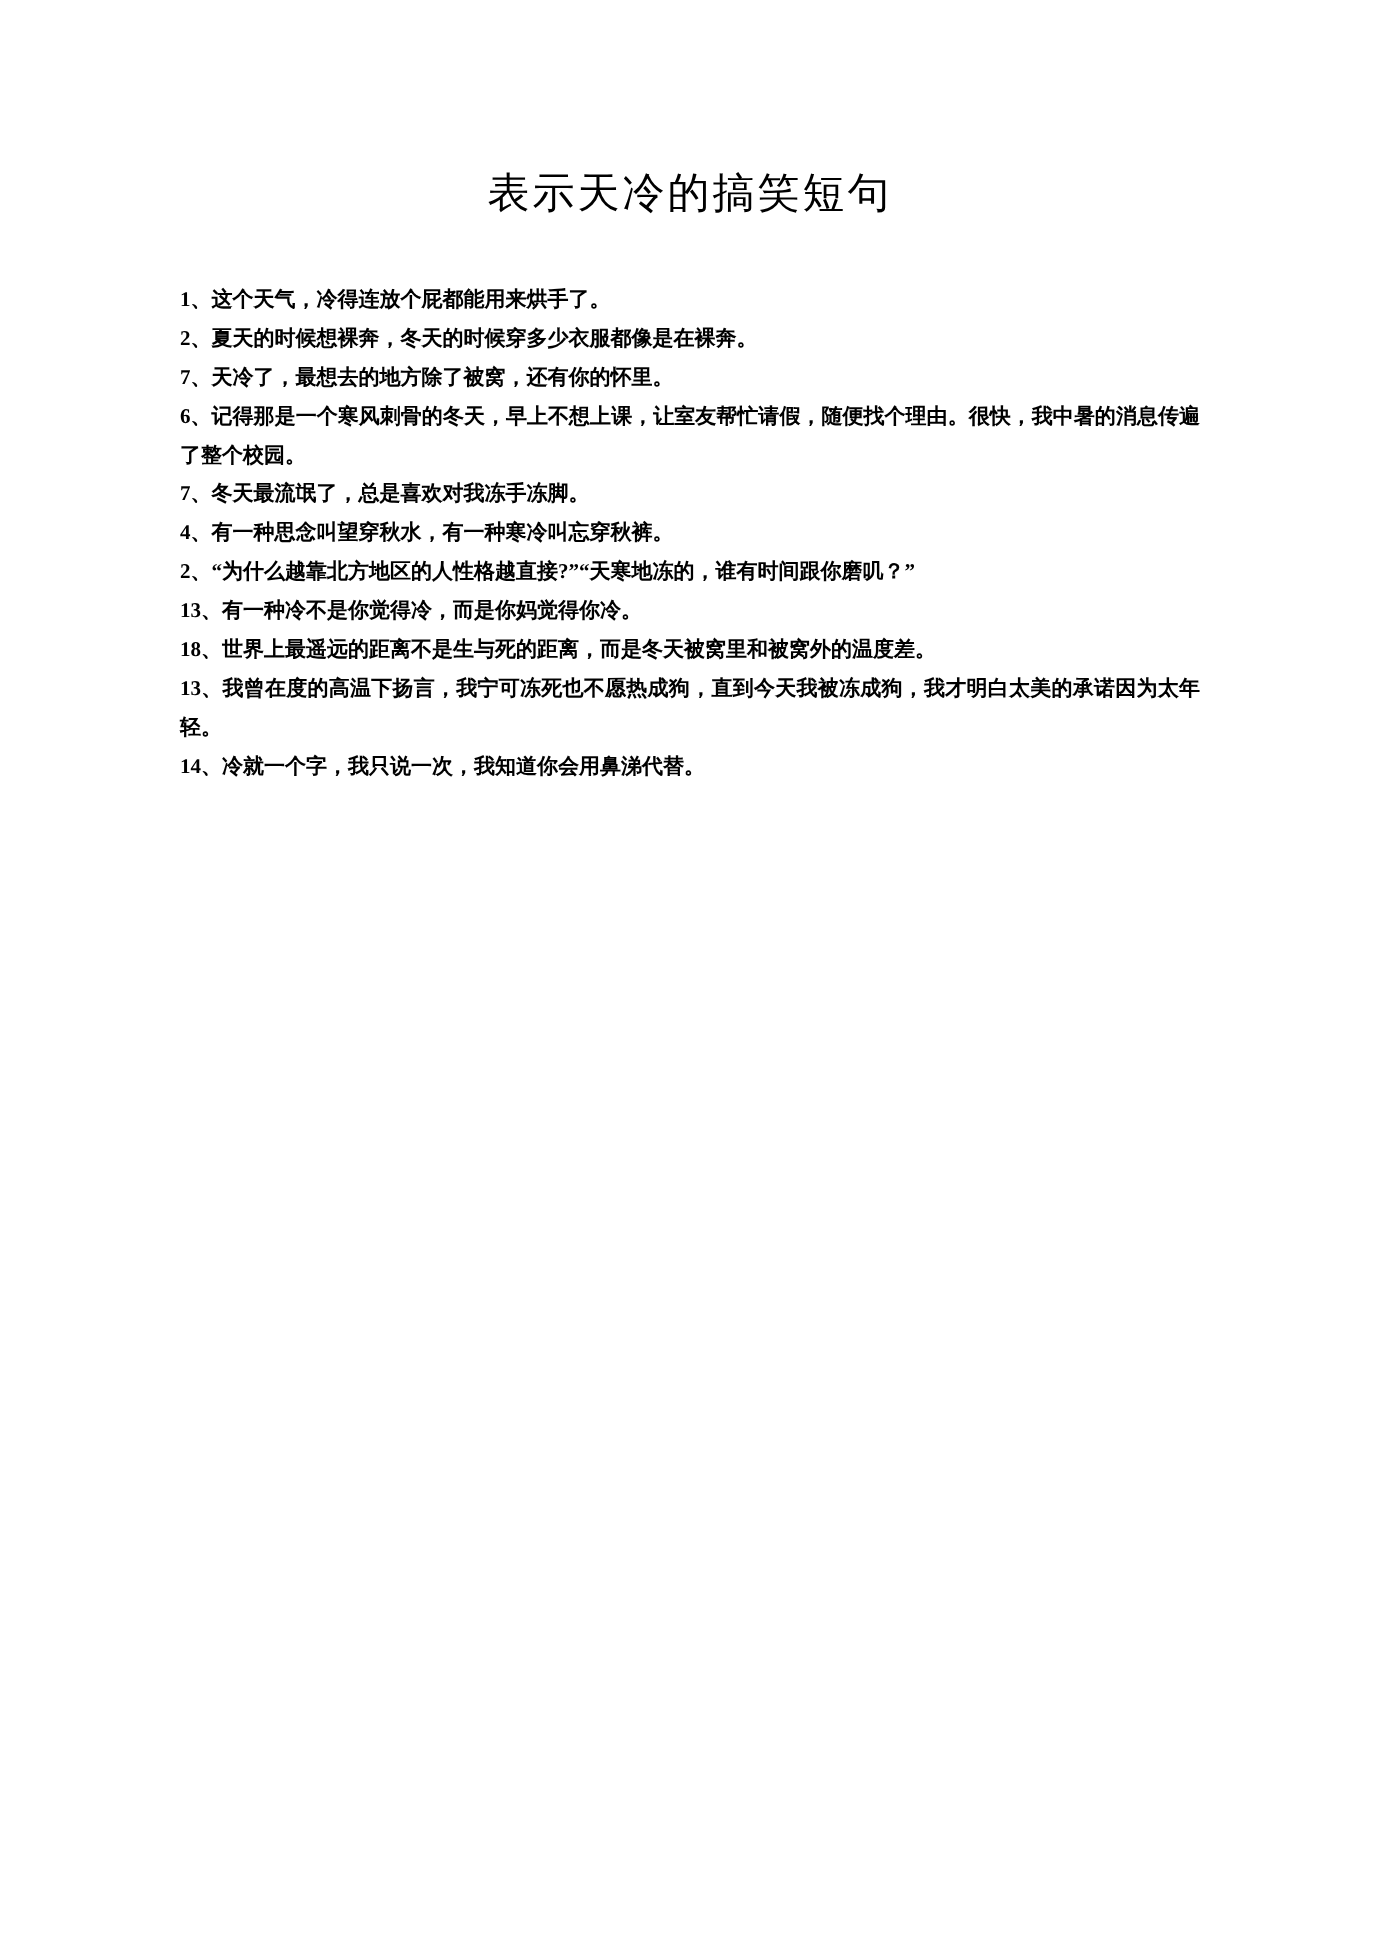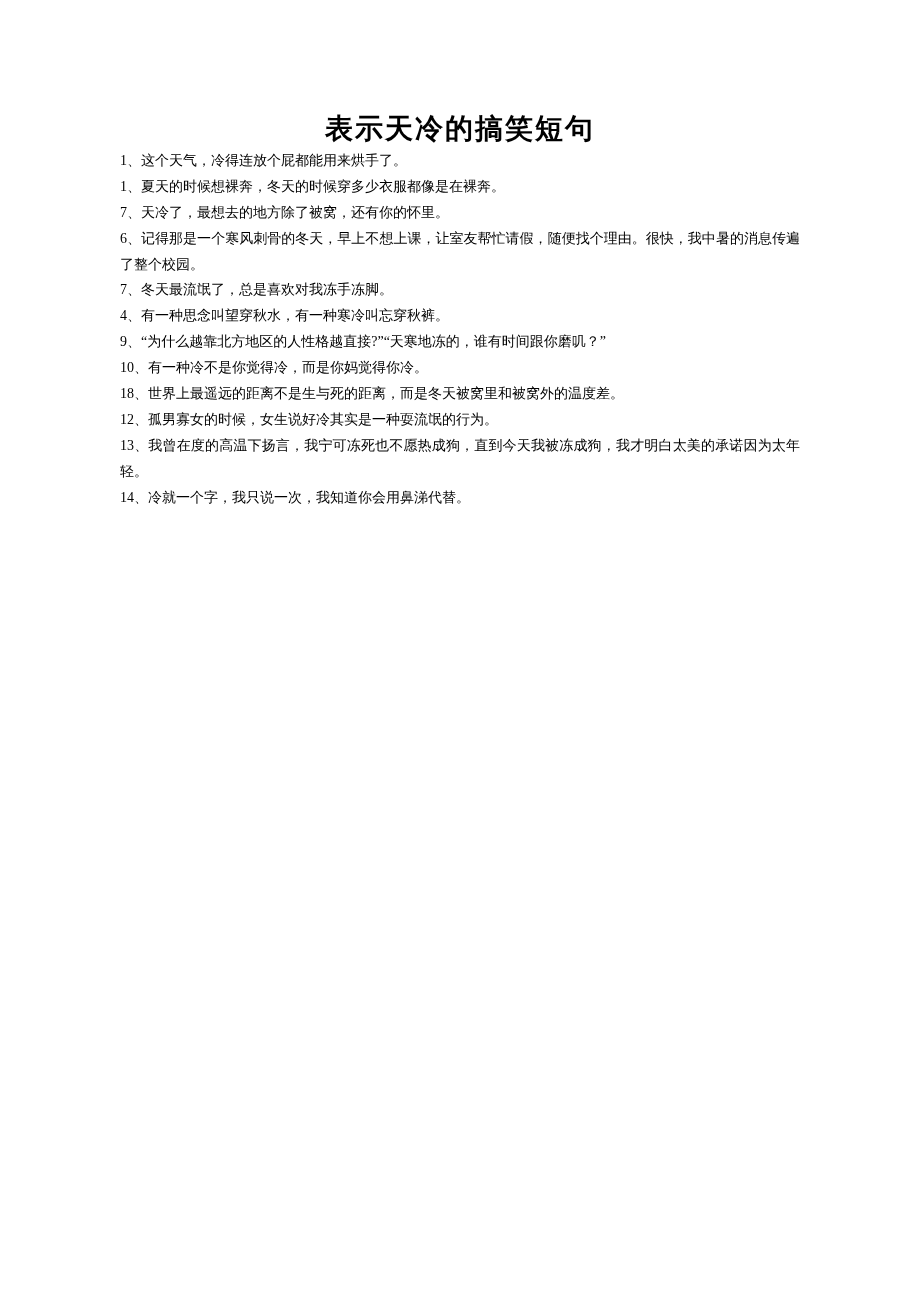--- a/index.html
+++ b/index.html
@@ -1,54 +1,55 @@
 <!DOCTYPE html>
 <html><head>
   <meta charset="utf-8">
   <style>
     * {
       margin: 0;
       padding: 0;
       box-sizing: border-box;
+      font-weight: bold;
     }
     body {
       background: #ffffff;
       font-family: "SimSun", "宋体", serif;
       width: 920px;
       height: 1301px;
       padding: 110px 120px 0 120px;
     }
     .title {
       text-align: center;
       font-size: 28px;
-      font-weight: bold;
+      font-weight: normal;
+      margin-bottom: 40px;
       font-family: "SimSun", "宋体", serif;
       letter-spacing: 2px;
     }
     .content {
       font-size: 14px;
       line-height: 1.85;
       color: #000000;
       text-align: justify;
     }
     .item {
       margin: 0;
     }
   </style>
 </head>
 <body>
 
 <h1 class="title">表示天冷的搞笑短句</h1>
 
 <div class="content">
   <p class="item">1、这个天气，冷得连放个屁都能用来烘手了。</p>
-  <p class="item">1、夏天的时候想裸奔，冬天的时候穿多少衣服都像是在裸奔。</p>
+  <p class="item">2、夏天的时候想裸奔，冬天的时候穿多少衣服都像是在裸奔。</p>
   <p class="item">7、天冷了，最想去的地方除了被窝，还有你的怀里。</p>
   <p class="item">6、记得那是一个寒风刺骨的冬天，早上不想上课，让室友帮忙请假，随便找个理由。很快，我中暑的消息传遍了整个校园。</p>
   <p class="item">7、冬天最流氓了，总是喜欢对我冻手冻脚。</p>
   <p class="item">4、有一种思念叫望穿秋水，有一种寒冷叫忘穿秋裤。</p>
-  <p class="item">9、“为什么越靠北方地区的人性格越直接?”“天寒地冻的，谁有时间跟你磨叽？”</p>
-  <p class="item">10、有一种冷不是你觉得冷，而是你妈觉得你冷。</p>
+  <p class="item">2、“为什么越靠北方地区的人性格越直接?”“天寒地冻的，谁有时间跟你磨叽？”</p>
+  <p class="item">13、有一种冷不是你觉得冷，而是你妈觉得你冷。</p>
   <p class="item">18、世界上最遥远的距离不是生与死的距离，而是冬天被窝里和被窝外的温度差。</p>
-  <p class="item">12、孤男寡女的时候，女生说好冷其实是一种耍流氓的行为。</p>
   <p class="item">13、我曾在度的高温下扬言，我宁可冻死也不愿热成狗，直到今天我被冻成狗，我才明白太美的承诺因为太年轻。</p>
   <p class="item">14、冷就一个字，我只说一次，我知道你会用鼻涕代替。</p>
 </div>
 
 </body></html>

